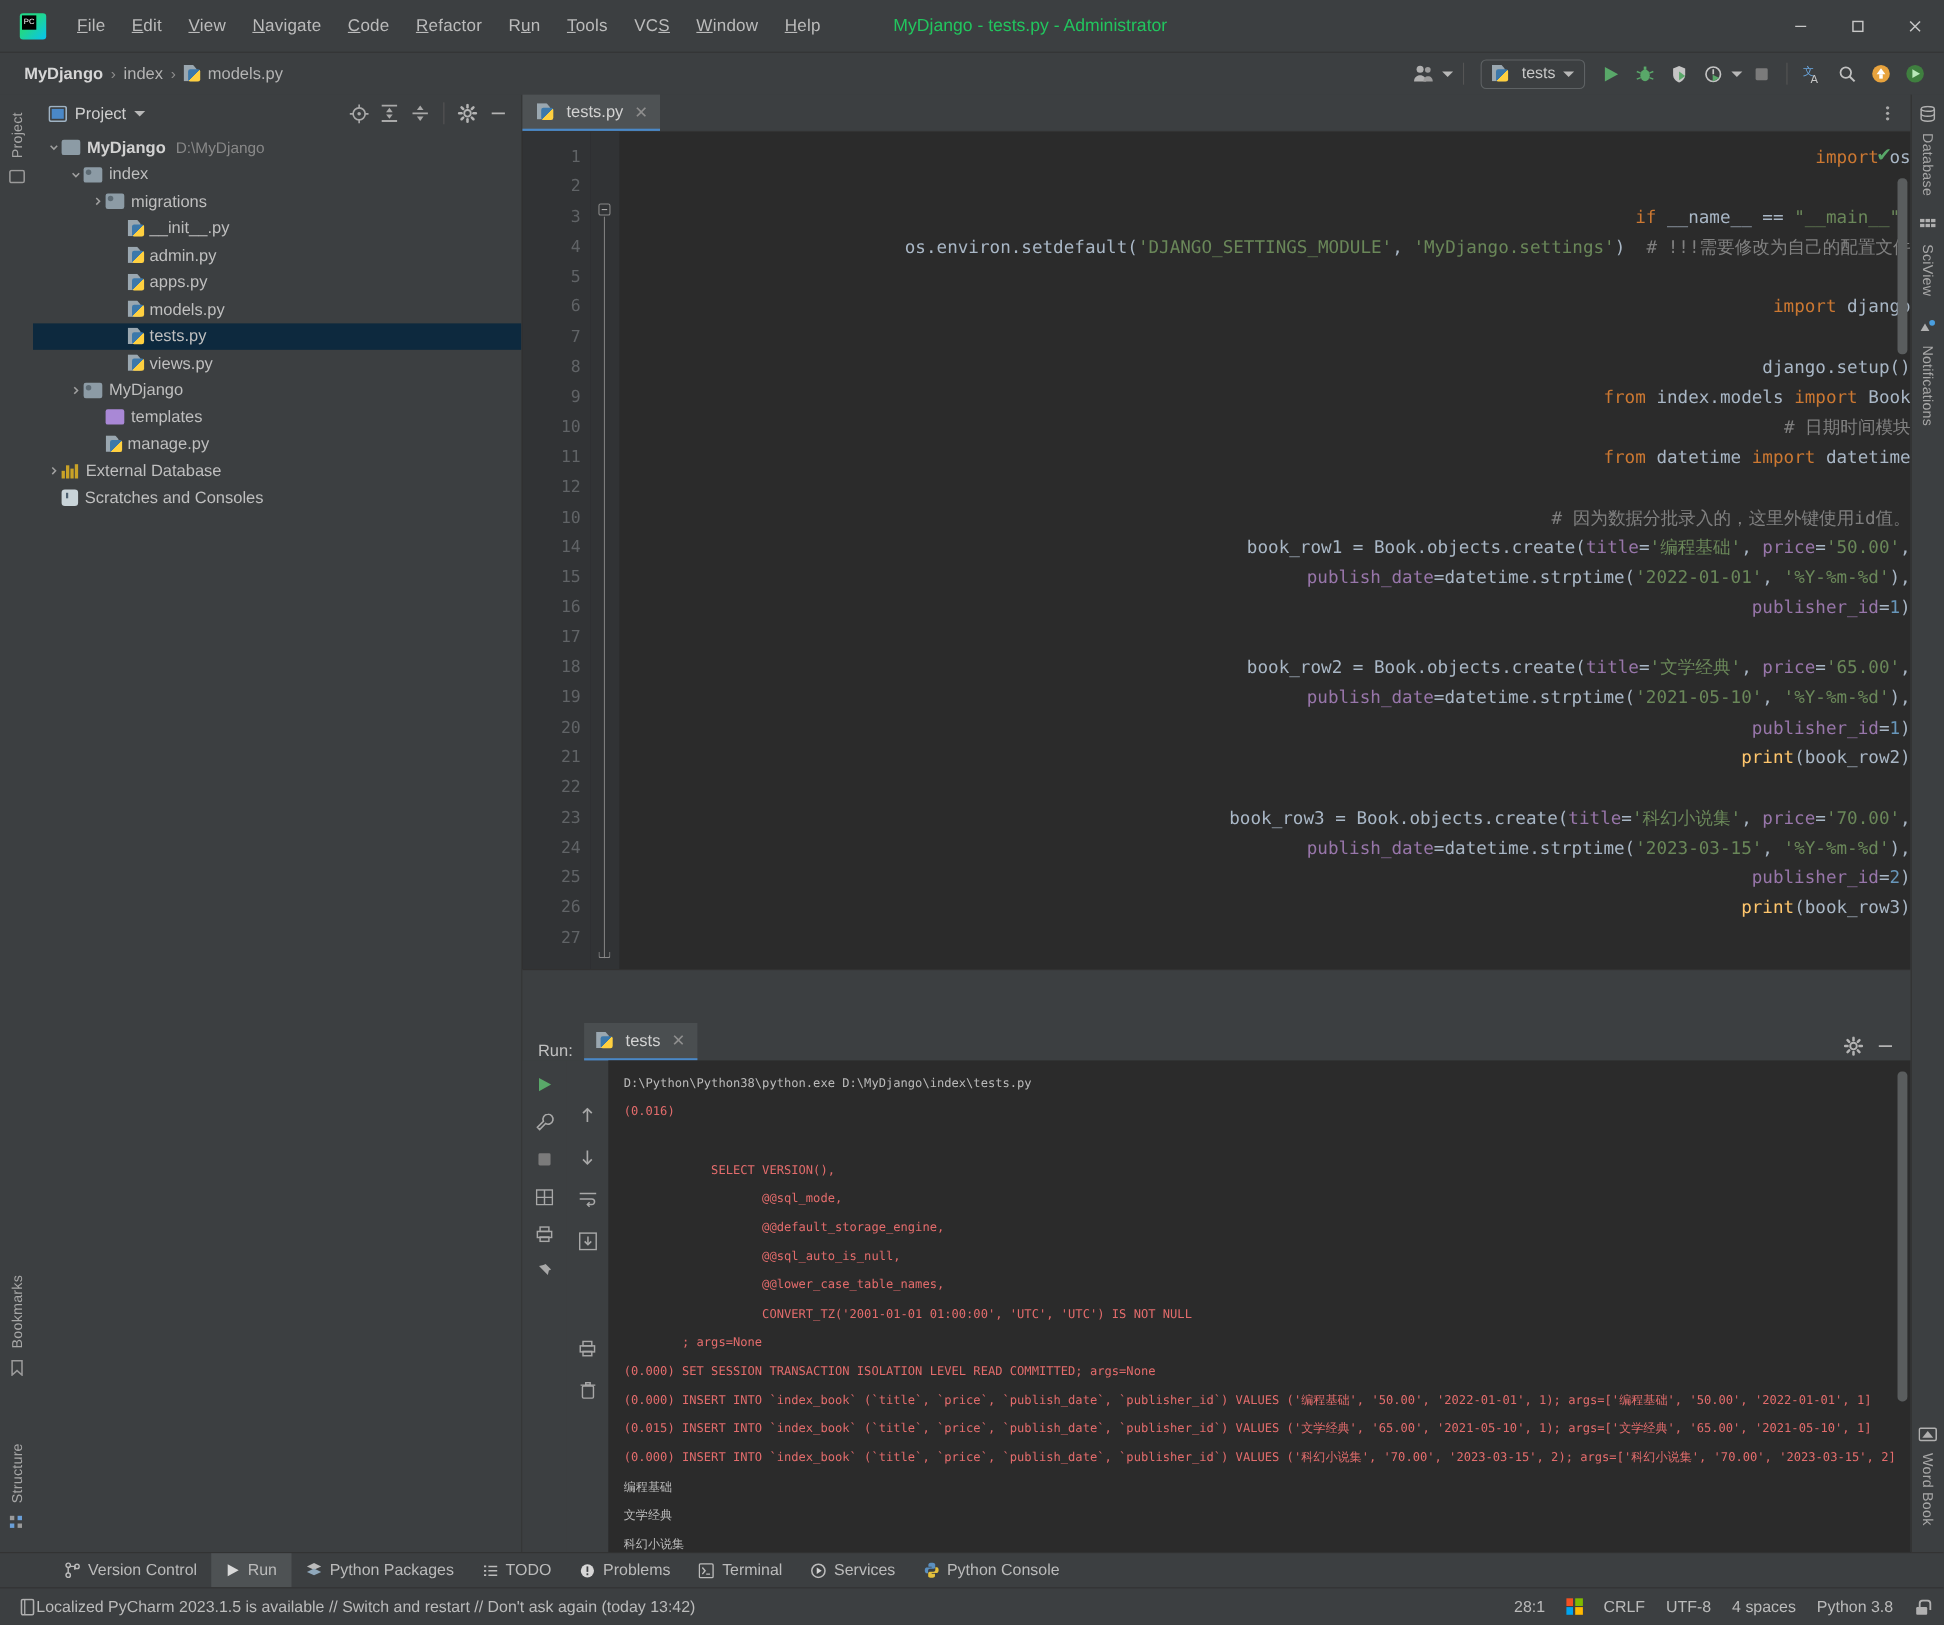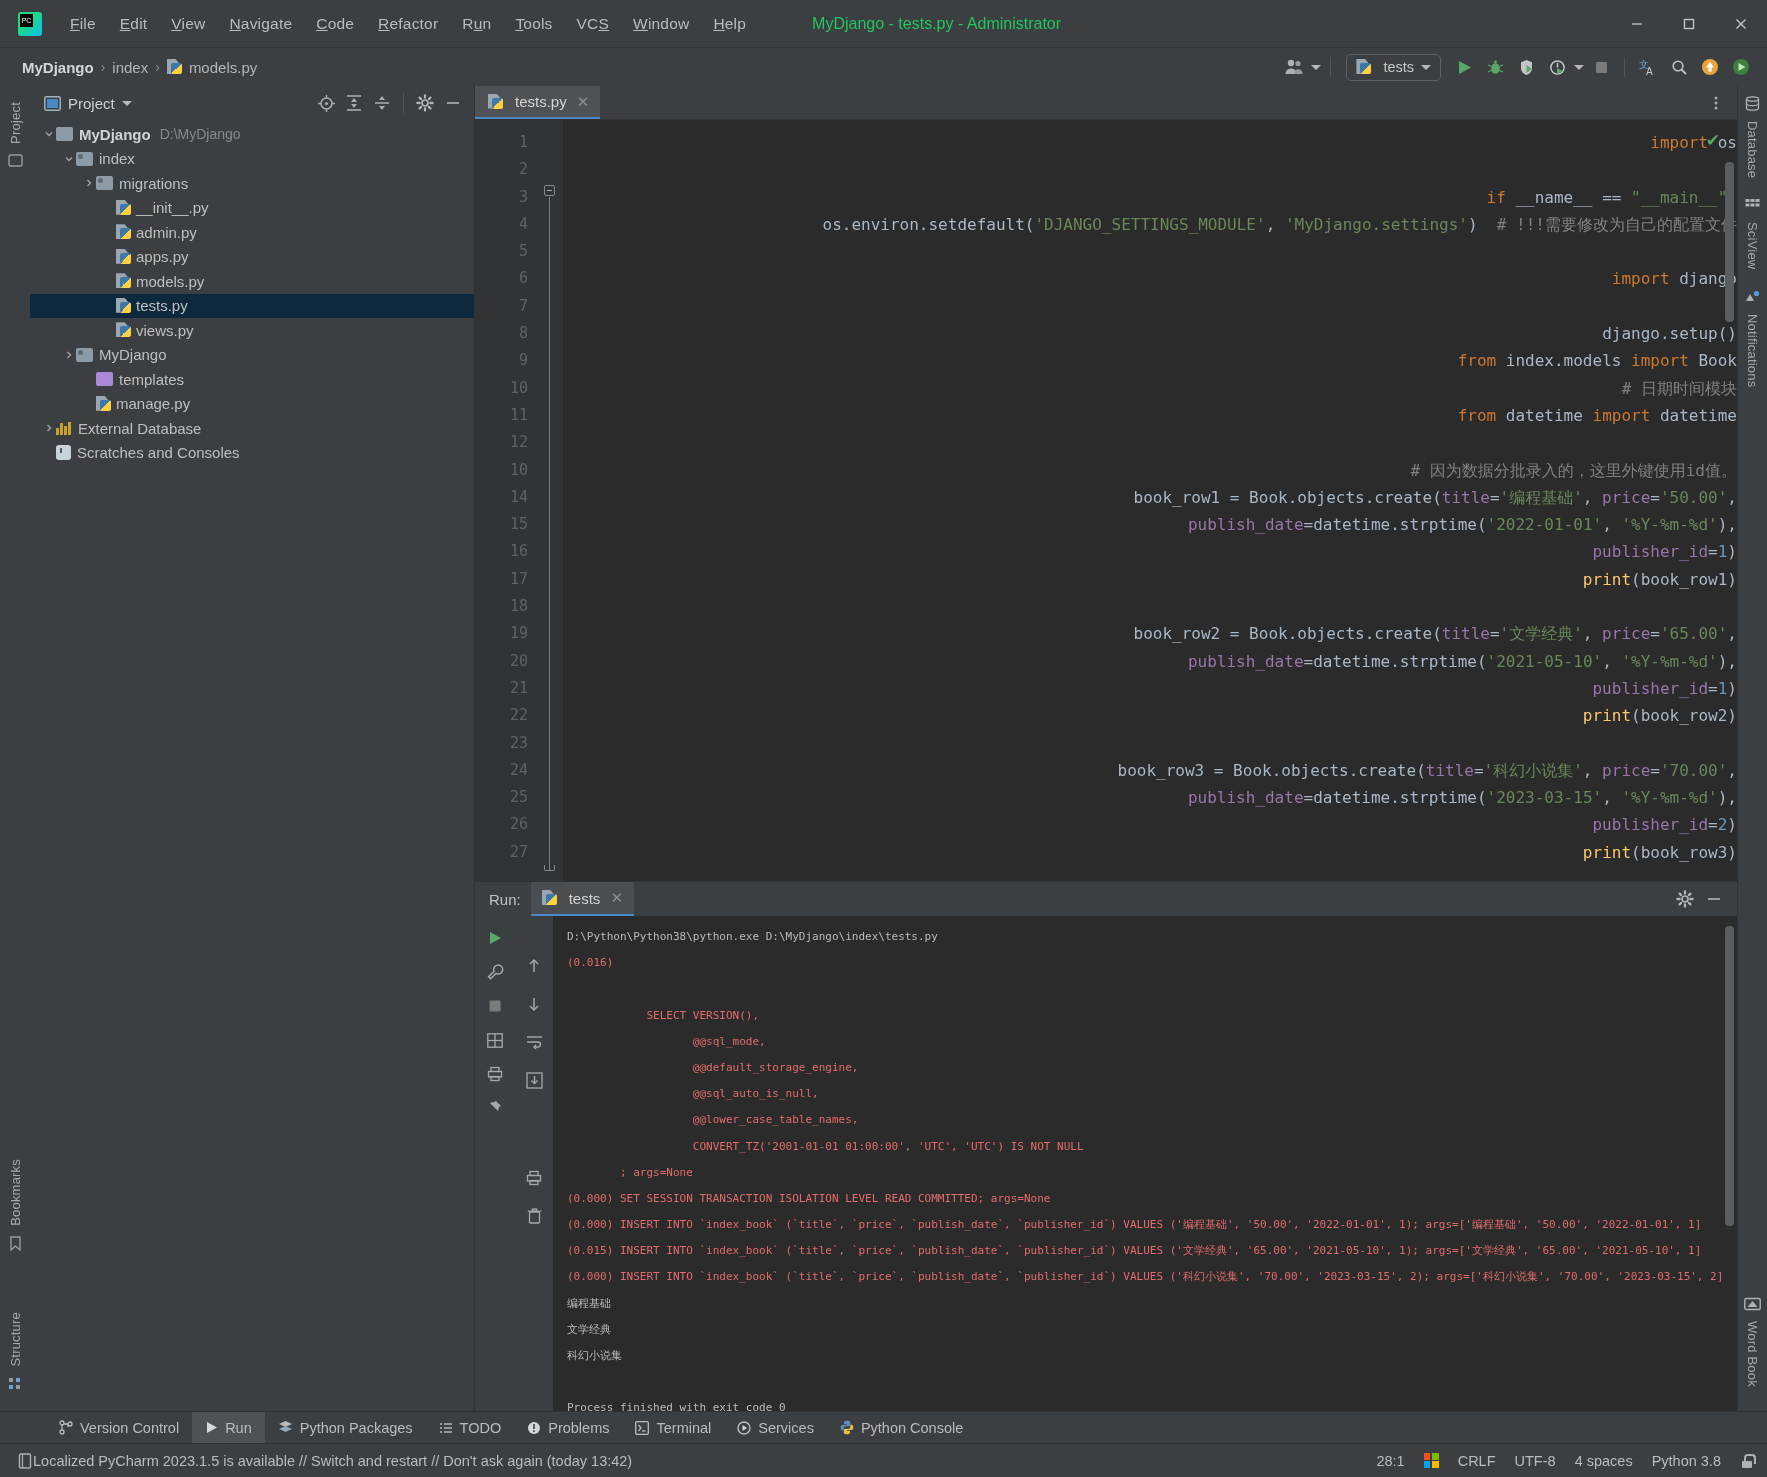--- a/index.html
+++ b/index.html
@@ -228,22 +228,22 @@
     position: absolute; right: 3px; top: 42px; width: 9px; height: 160px;
     background: #5a5d5e; border-radius: 4px;
   }
 
   
   .runpanel {
     height: 530px; flex: 0 0 530px; display: flex; flex-direction: column;
     background: #3c3f41; border-top: 1px solid #323232;
   }
   .run-header {
-    height: 34px; flex: 0 0 34px; display: flex; align-items: center;
-    padding: 0 10px 0 14px; gap: 10px; position: relative;
+    height: 34px; flex: 0 0 34px; display: flex; align-items: flex-end;
+    padding: 0 10px 0 14px; gap: 10px; position: relative; margin-top: 48px;
   }
   .run-label { color: #c0c0c0; font-size: 15px; }
   .run-tab {
     display: flex; align-items: center; gap: 7px; padding: 0 11px;
     height: 34px; background: #4a4e50; border-bottom: 2px solid #4a88c7;
     font-size: 15px; color: #d2d2d2;
   }
   .run-header-right { margin-left: auto; display: flex; align-items: center; gap: 3px; }
   .runbody { flex: 1 1 auto; display: flex; min-height: 0; }
   .run-sidebar {
@@ -676,21 +676,20 @@
             <div class="cline">&nbsp;</div>
             <div class="cline">    django.setup()</div>
             <div class="cline">    <span class="k">from</span> index.models <span class="k">import</span> Book</div>
             <div class="cline">    <span class="c"># 日期时间模块</span></div>
             <div class="cline">    <span class="k">from</span> datetime <span class="k">import</span> datetime</div>
             <div class="cline">&nbsp;</div>
             <div class="cline">    <span class="c"># 因为数据分批录入的，这里外键使用id值。</span></div>
             <div class="cline">    book_row1 = Book.objects.create(<span class="kw">title</span>=<span class="s">'编程基础'</span>, <span class="kw">price</span>=<span class="s">'50.00'</span>,</div>
             <div class="cline">                                   <span class="kw">publish_date</span>=datetime.strptime(<span class="s">'2022-01-01'</span>, <span class="s">'%Y-%m-%d'</span>),</div>
             <div class="cline">                                   <span class="kw">publisher_id</span>=<span class="n">1</span>)</div>
-            <div class="cline">    <span class="f">print</span>(book_row1)</div>
             <div class="cline">&nbsp;</div>
             <div class="cline">    book_row2 = Book.objects.create(<span class="kw">title</span>=<span class="s">'文学经典'</span>, <span class="kw">price</span>=<span class="s">'65.00'</span>,</div>
             <div class="cline">                                   <span class="kw">publish_date</span>=datetime.strptime(<span class="s">'2021-05-10'</span>, <span class="s">'%Y-%m-%d'</span>),</div>
             <div class="cline">                                   <span class="kw">publisher_id</span>=<span class="n">1</span>)</div>
             <div class="cline">    <span class="f">print</span>(book_row2)</div>
             <div class="cline">&nbsp;</div>
             <div class="cline">    book_row3 = Book.objects.create(<span class="kw">title</span>=<span class="s">'科幻小说集'</span>, <span class="kw">price</span>=<span class="s">'70.00'</span>,</div>
             <div class="cline">                                   <span class="kw">publish_date</span>=datetime.strptime(<span class="s">'2023-03-15'</span>, <span class="s">'%Y-%m-%d'</span>),</div>
             <div class="cline">                                   <span class="kw">publisher_id</span>=<span class="n">2</span>)</div>
             <div class="cline">    <span class="f">print</span>(book_row3)</div>

